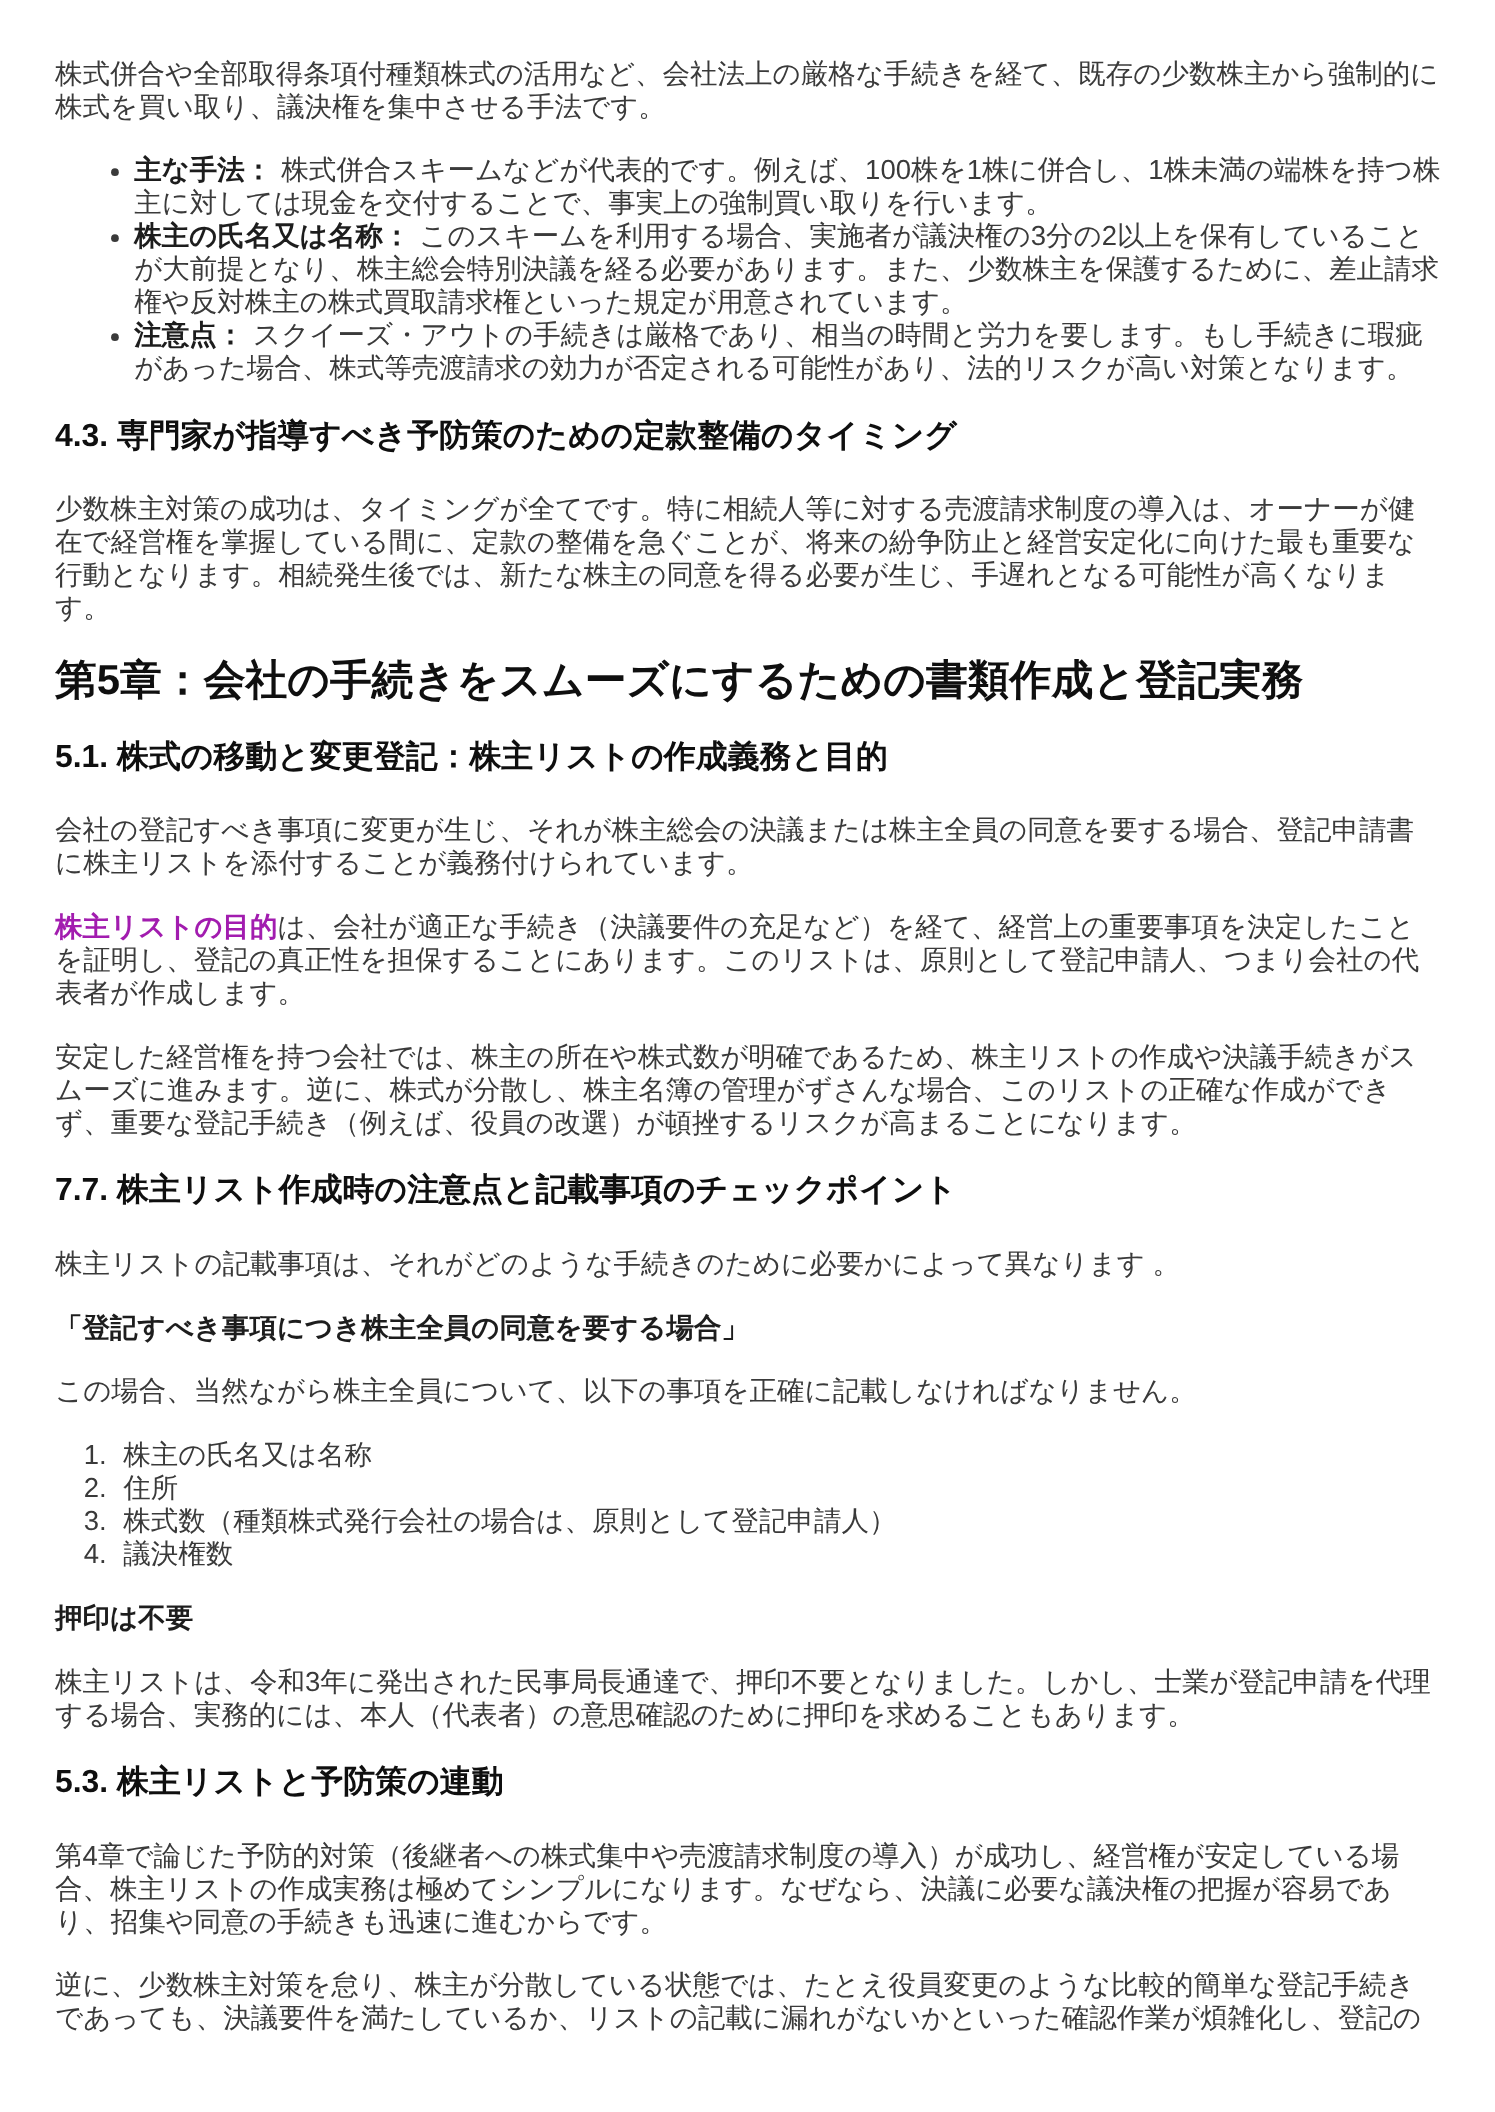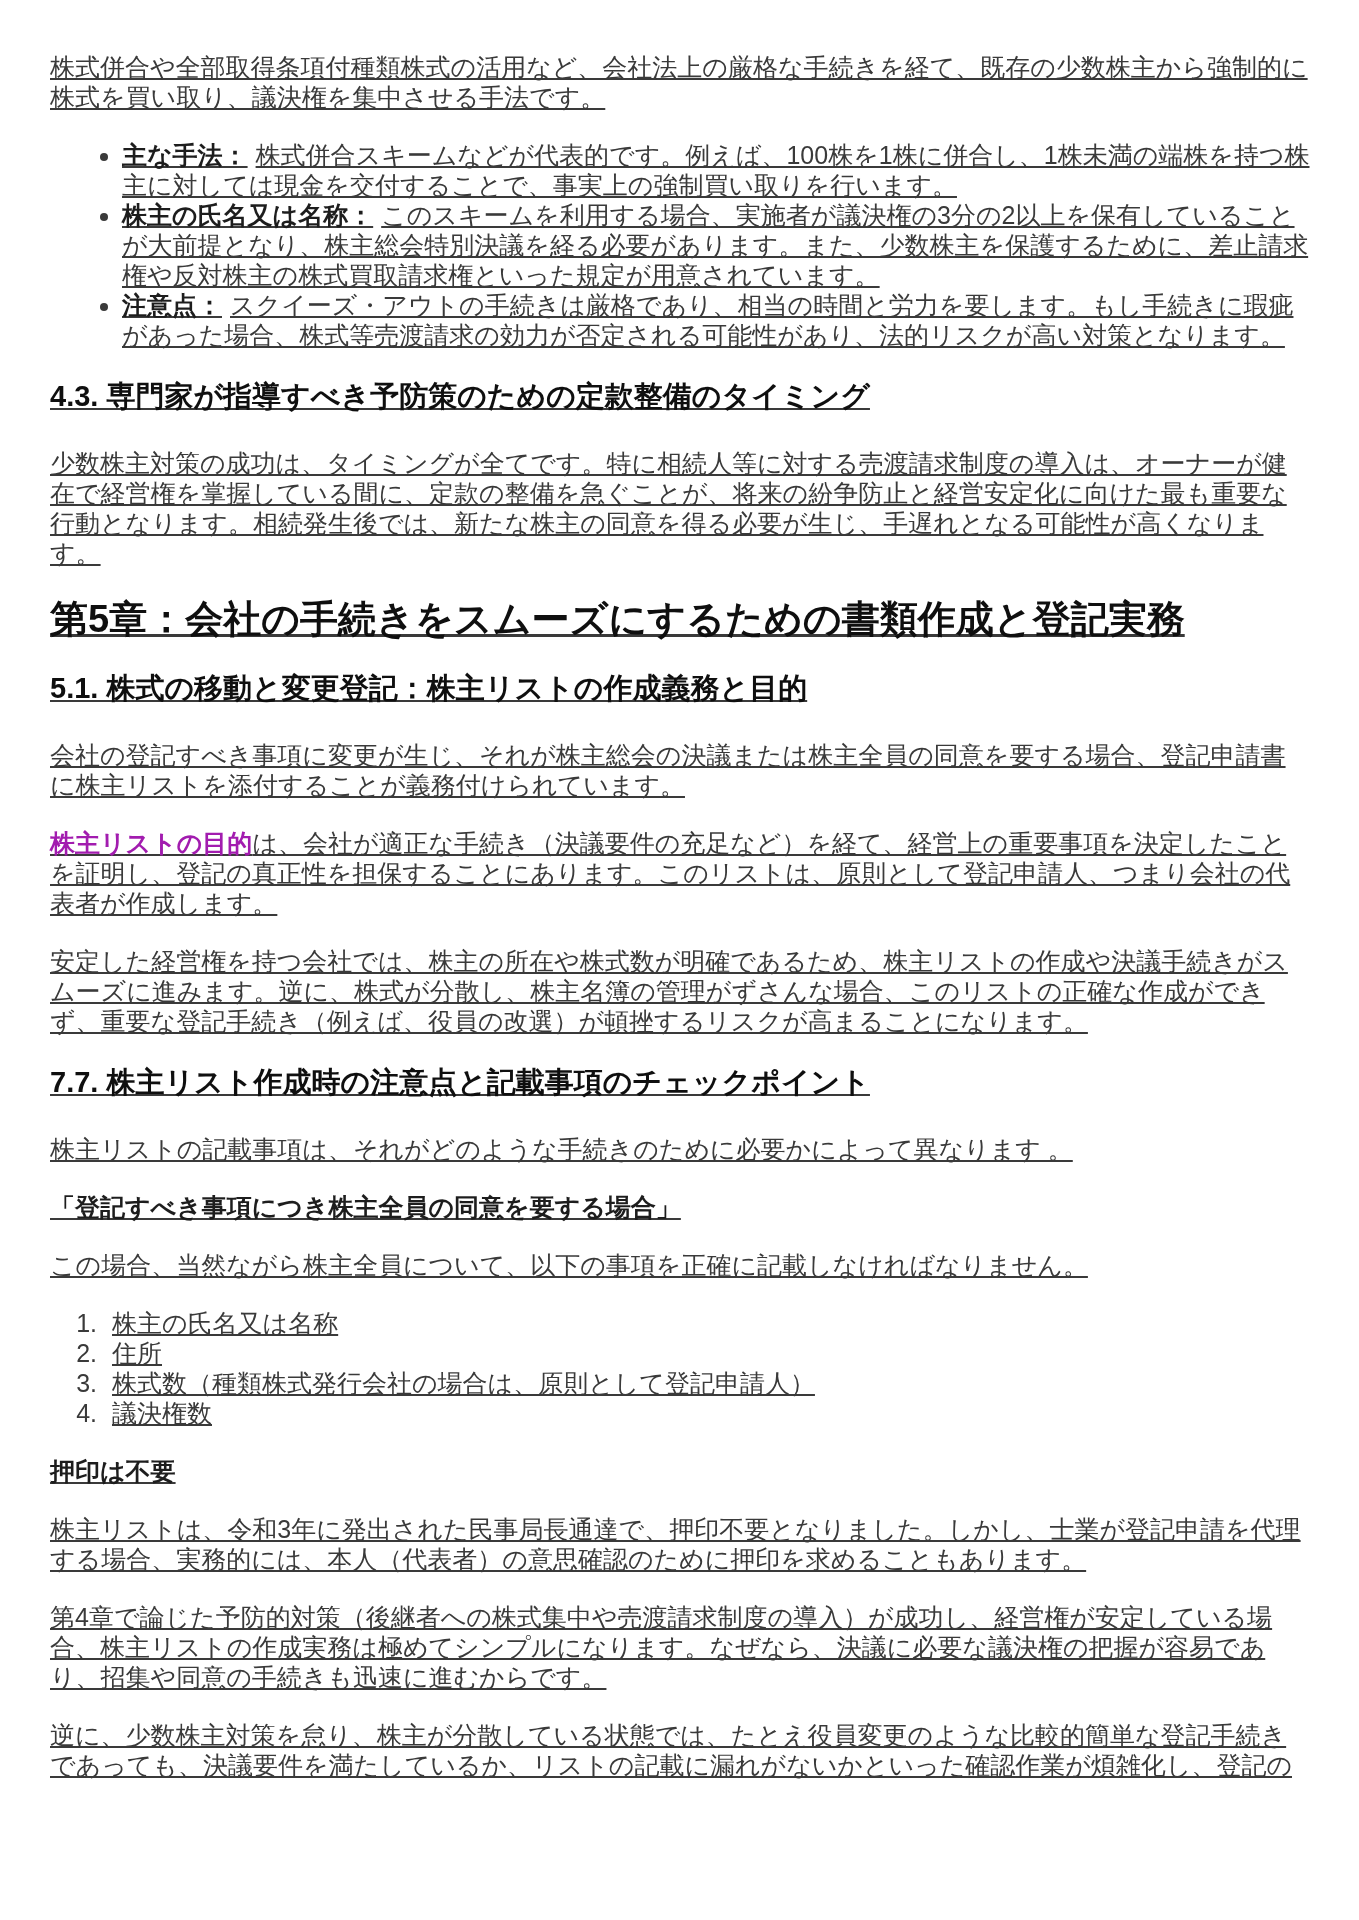--- a/index.html
+++ b/index.html
@@ -13,21 +13,20 @@
     overflow: hidden;
     font-family: "Liberation Sans", "DejaVu Sans", sans-serif;
     color: #3a3a3a;
   }
   .page {
     box-sizing: border-box;
     width: 1359px;
     height: 1556px;
     padding: 52px 48px 0 50px;
     background: #ffffff;
-    text-decoration: underline;
   }
   p.body-text {
     font-size: 25px;
     line-height: 30px;
     margin: 0 0 28px 0;
     text-align: left;
   }
   .bold-line {
     font-weight: bold;
     color: #1d1d1d;
@@ -124,18 +123,19 @@
     <li>株主の氏名又は名称</li>
     <li>住所</li>
     <li>株式数（種類株式発行会社の場合は、原則として登記申請人）</li>
     <li>議決権数</li>
   </ol>
 
   <p class="body-text bold-line">押印は不要</p>
 
   <p class="body-text">株主リストは、令和3年に発出された民事局長通達で、押印不要となりました。しかし、士業が登記申請を代理する場合、実務的には、本人（代表者）の意思確認のために押印を求めることもあります。</p>
 
+  <h3 class="section-heading">5.3. 株主リストと予防策の連動</h3>
 
   <p class="body-text">第4章で論じた予防的対策（後継者への株式集中や売渡請求制度の導入）が成功し、経営権が安定している場合、株主リストの作成実務は極めてシンプルになります。なぜなら、決議に必要な議決権の把握が容易であり、招集や同意の手続きも迅速に進むからです。</p>
 
   <p class="body-text">逆に、少数株主対策を怠り、株主が分散している状態では、たとえ役員変更のような比較的簡単な登記手続きであっても、決議要件を満たしているか、リストの記載に漏れがないかといった確認作業が煩雑化し、登記の</p>
 
 </div>
 
 </body></html>

